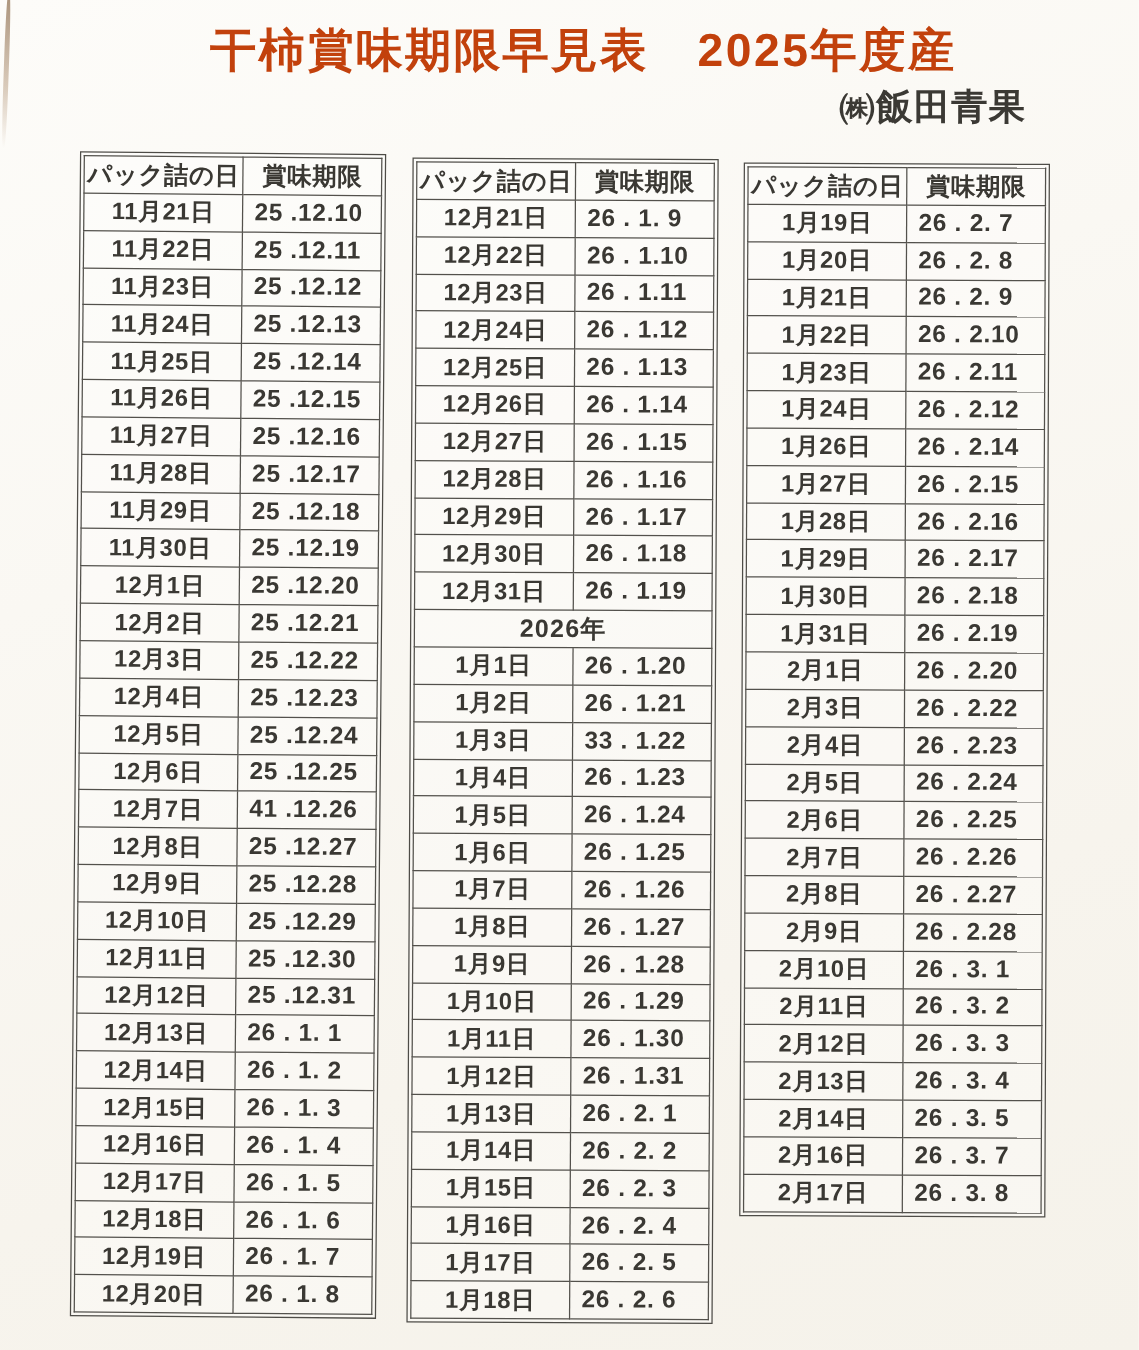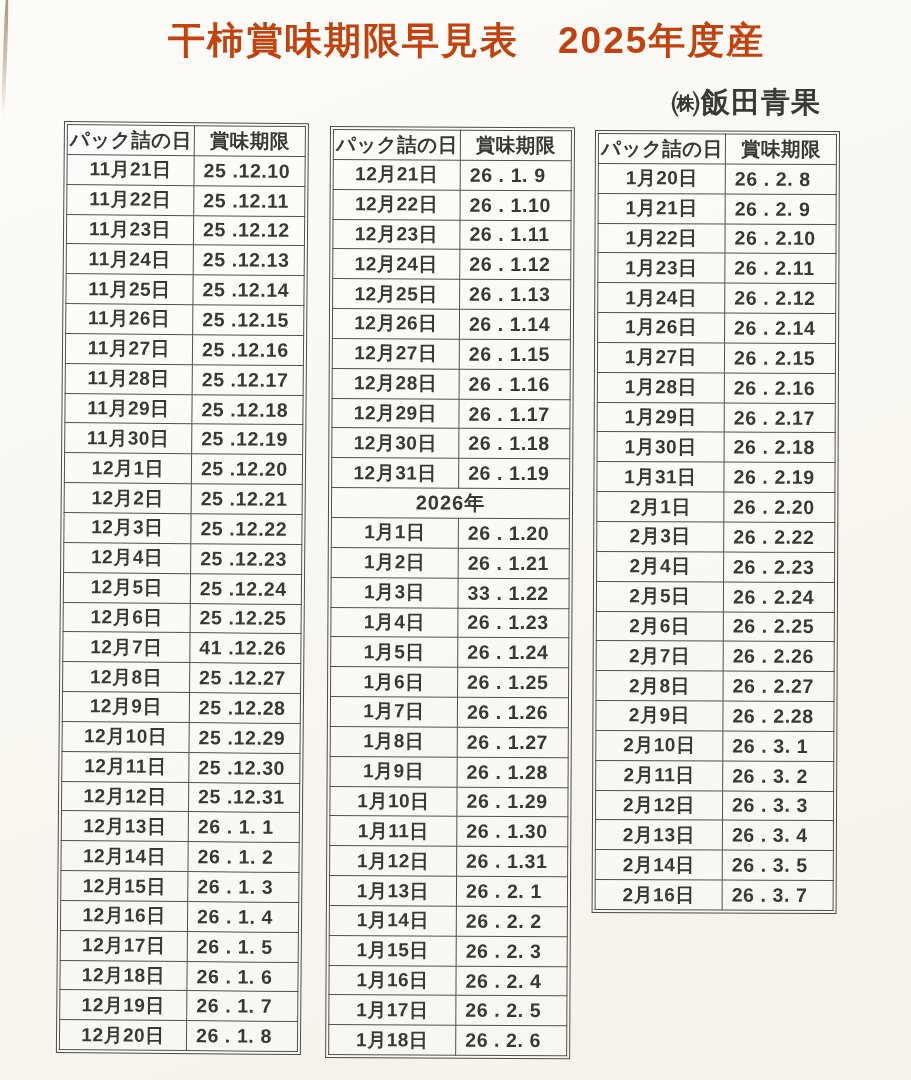--- a/index.html
+++ b/index.html
@@ -13,21 +13,21 @@
     position:absolute;left:3px;top:-6px;width:4px;height:125px;
     background:linear-gradient(to bottom,rgba(125,88,52,.65),rgba(150,110,70,.35) 60%,rgba(150,110,70,0));
     transform:rotate(2deg);border-radius:40%;
   }
   .doc-title{
     position:absolute;left:168px;top:16px;
     font-size:37px;font-weight:700;letter-spacing:2px;
     color:#c2410c;white-space:nowrap;
   }
   .company{
-    position:absolute;left:671px;top:83px;
+    position:absolute;left:671px;top:66px;
     font-size:29px;font-weight:600;letter-spacing:1px;
     color:#3b3934;white-space:nowrap;
   }
   .tbl-wrap{
     position:absolute;border:1.6px solid #4e4c47;padding:2px;
     background:rgba(255,255,255,.35);
     transform-origin:top left;
   }
   .tbl-wrap.t-left  {left:64px; top:121px; transform:rotate(.5deg);}
   .tbl-wrap.t-mid   {left:330px;top:126px; transform:rotate(.3deg);}
@@ -332,20 +332,24 @@
         <col class="c-exp">
       </colgroup>
     <thead>
       <tr>
         <th>パック詰の日</th>
         <th>賞味期限</th>
       </tr>
     </thead>
     <tbody>
         <tr>
+          <td class="date">1月19日</td>
+          <td class="exp">26 . 2. 7</td>
+        </tr>
+        <tr>
           <td class="date">1月20日</td>
           <td class="exp">26 . 2. 8</td>
         </tr>
         <tr>
           <td class="date">1月21日</td>
           <td class="exp">26 . 2. 9</td>
         </tr>
         <tr>
           <td class="date">1月22日</td>
           <td class="exp">26 . 2.10</td>
@@ -430,16 +434,20 @@
           <td class="date">2月13日</td>
           <td class="exp">26 . 3. 4</td>
         </tr>
         <tr>
           <td class="date">2月14日</td>
           <td class="exp">26 . 3. 5</td>
         </tr>
         <tr>
           <td class="date">2月16日</td>
           <td class="exp">26 . 3. 7</td>
+        </tr>
+        <tr>
+          <td class="date">2月17日</td>
+          <td class="exp">26 . 3. 8</td>
         </tr>
       </tbody>
   </table>
 </div>
 
 </body></html>

